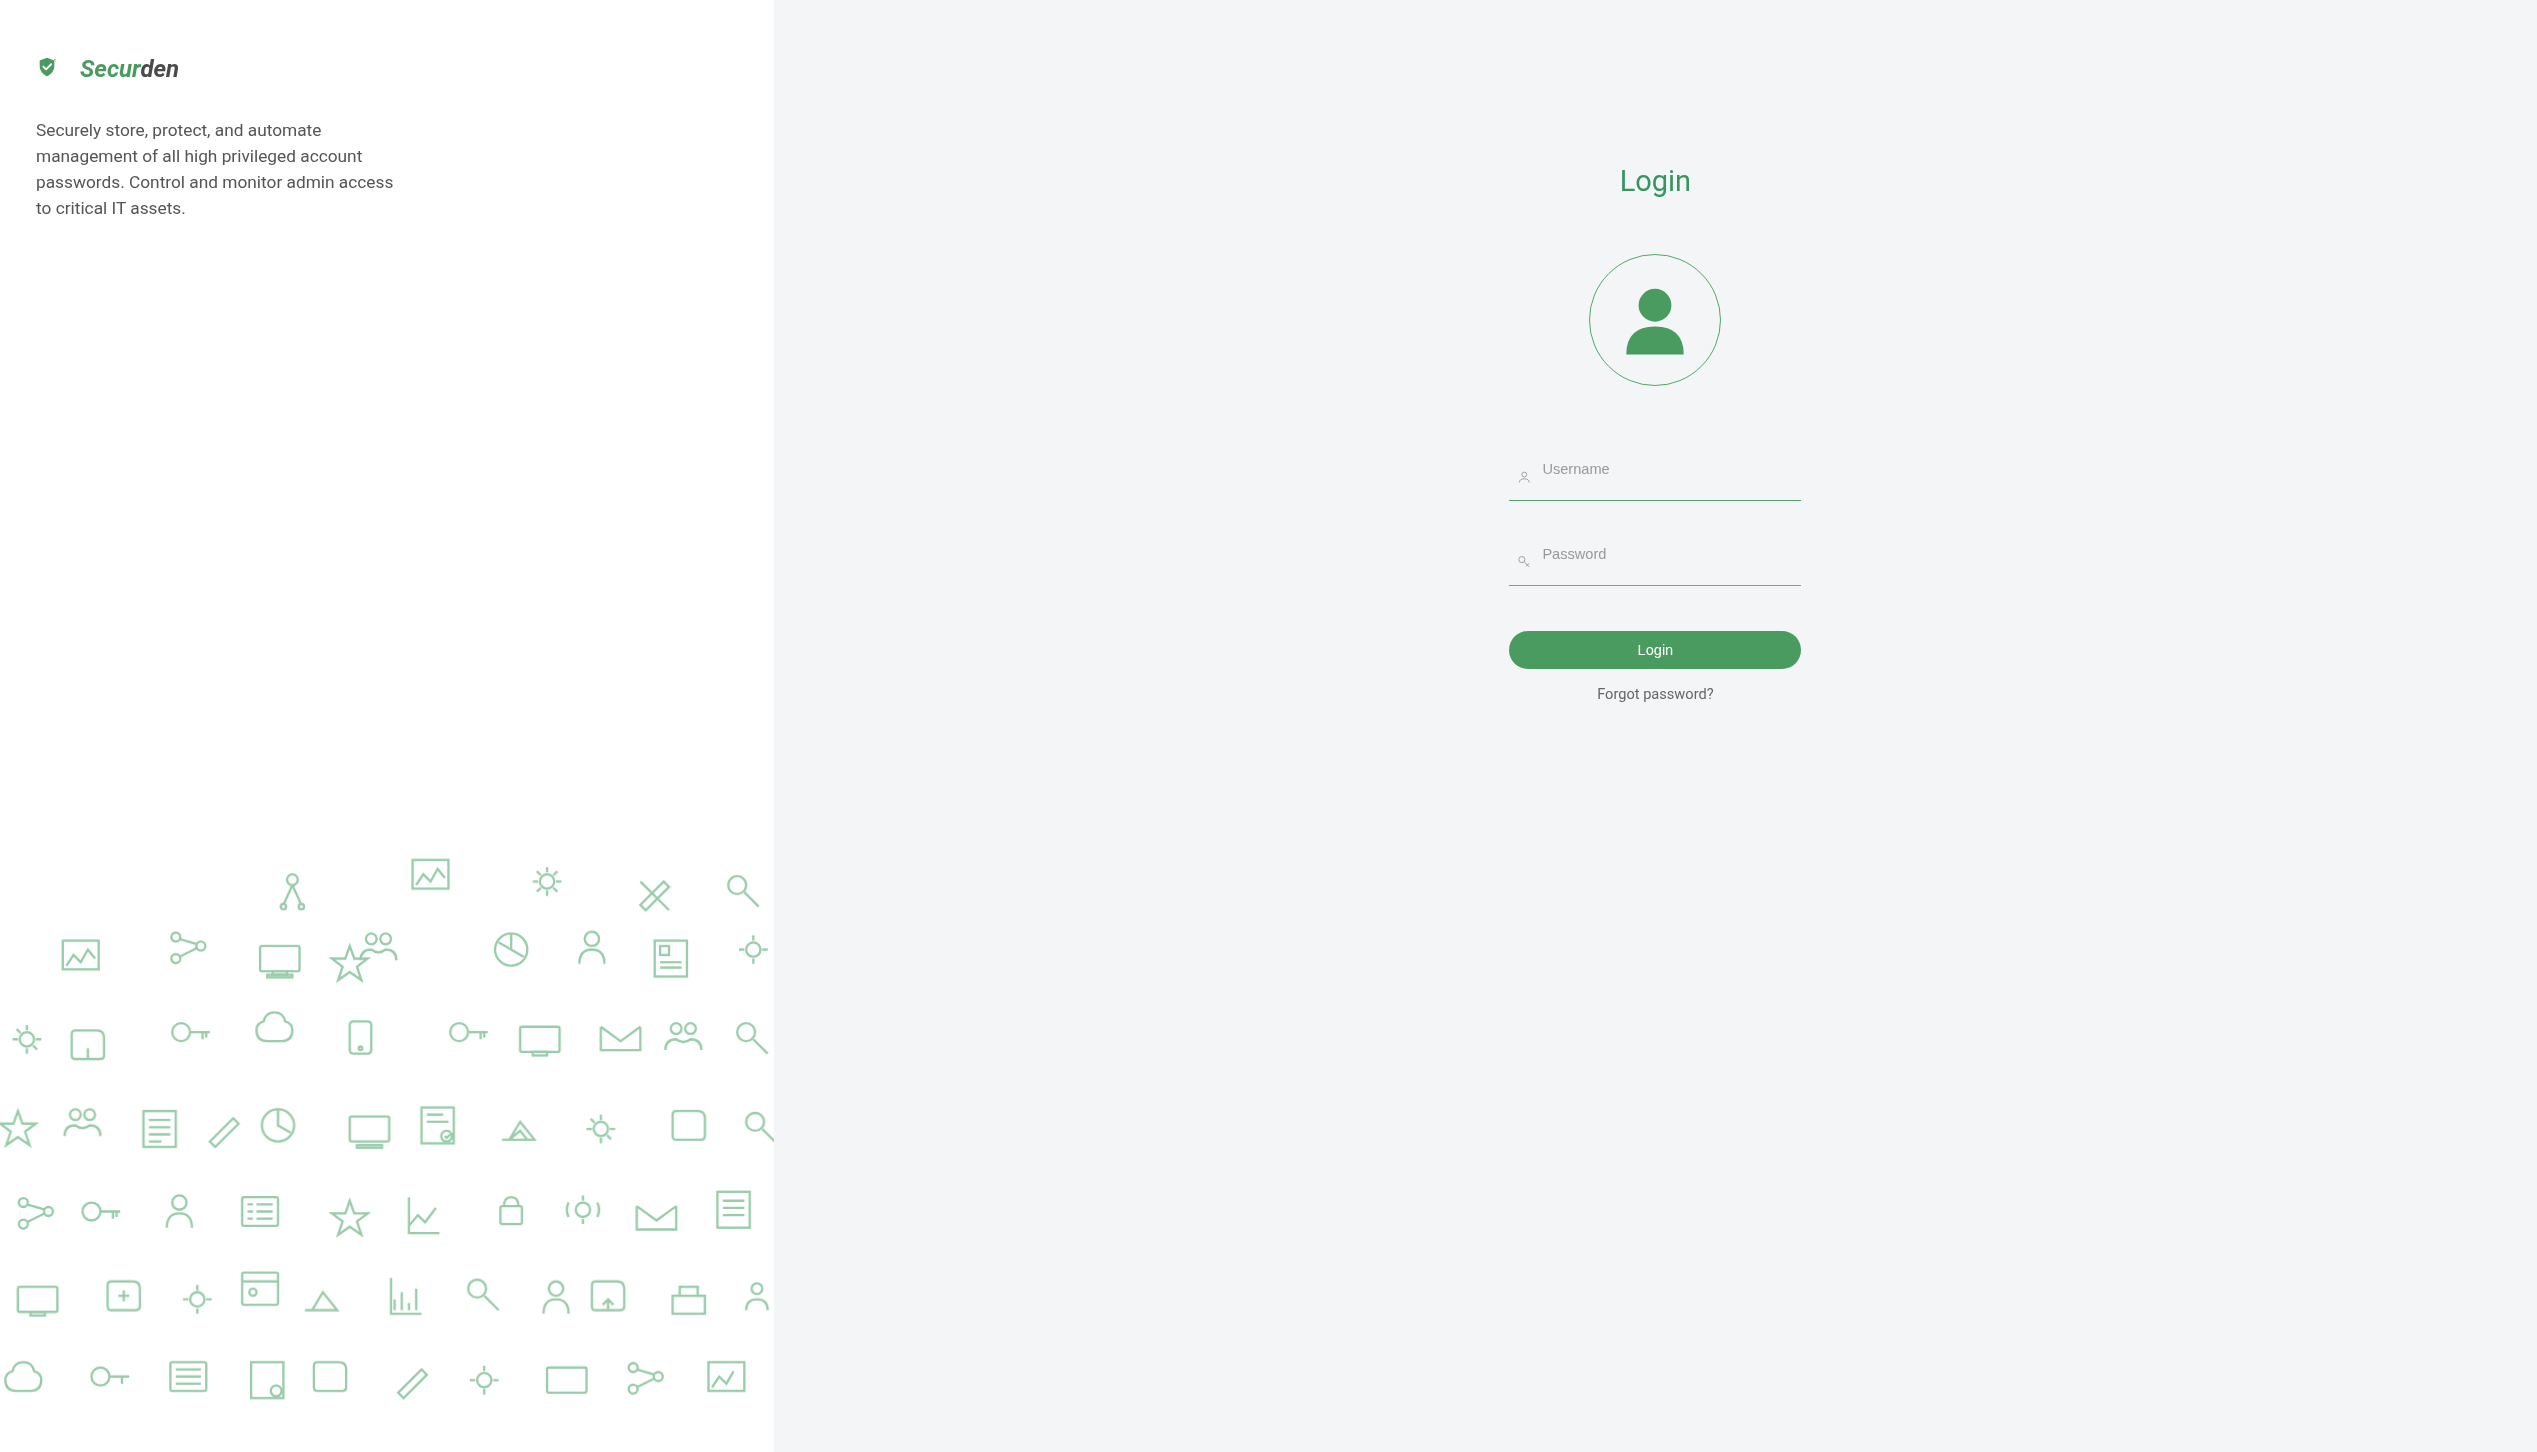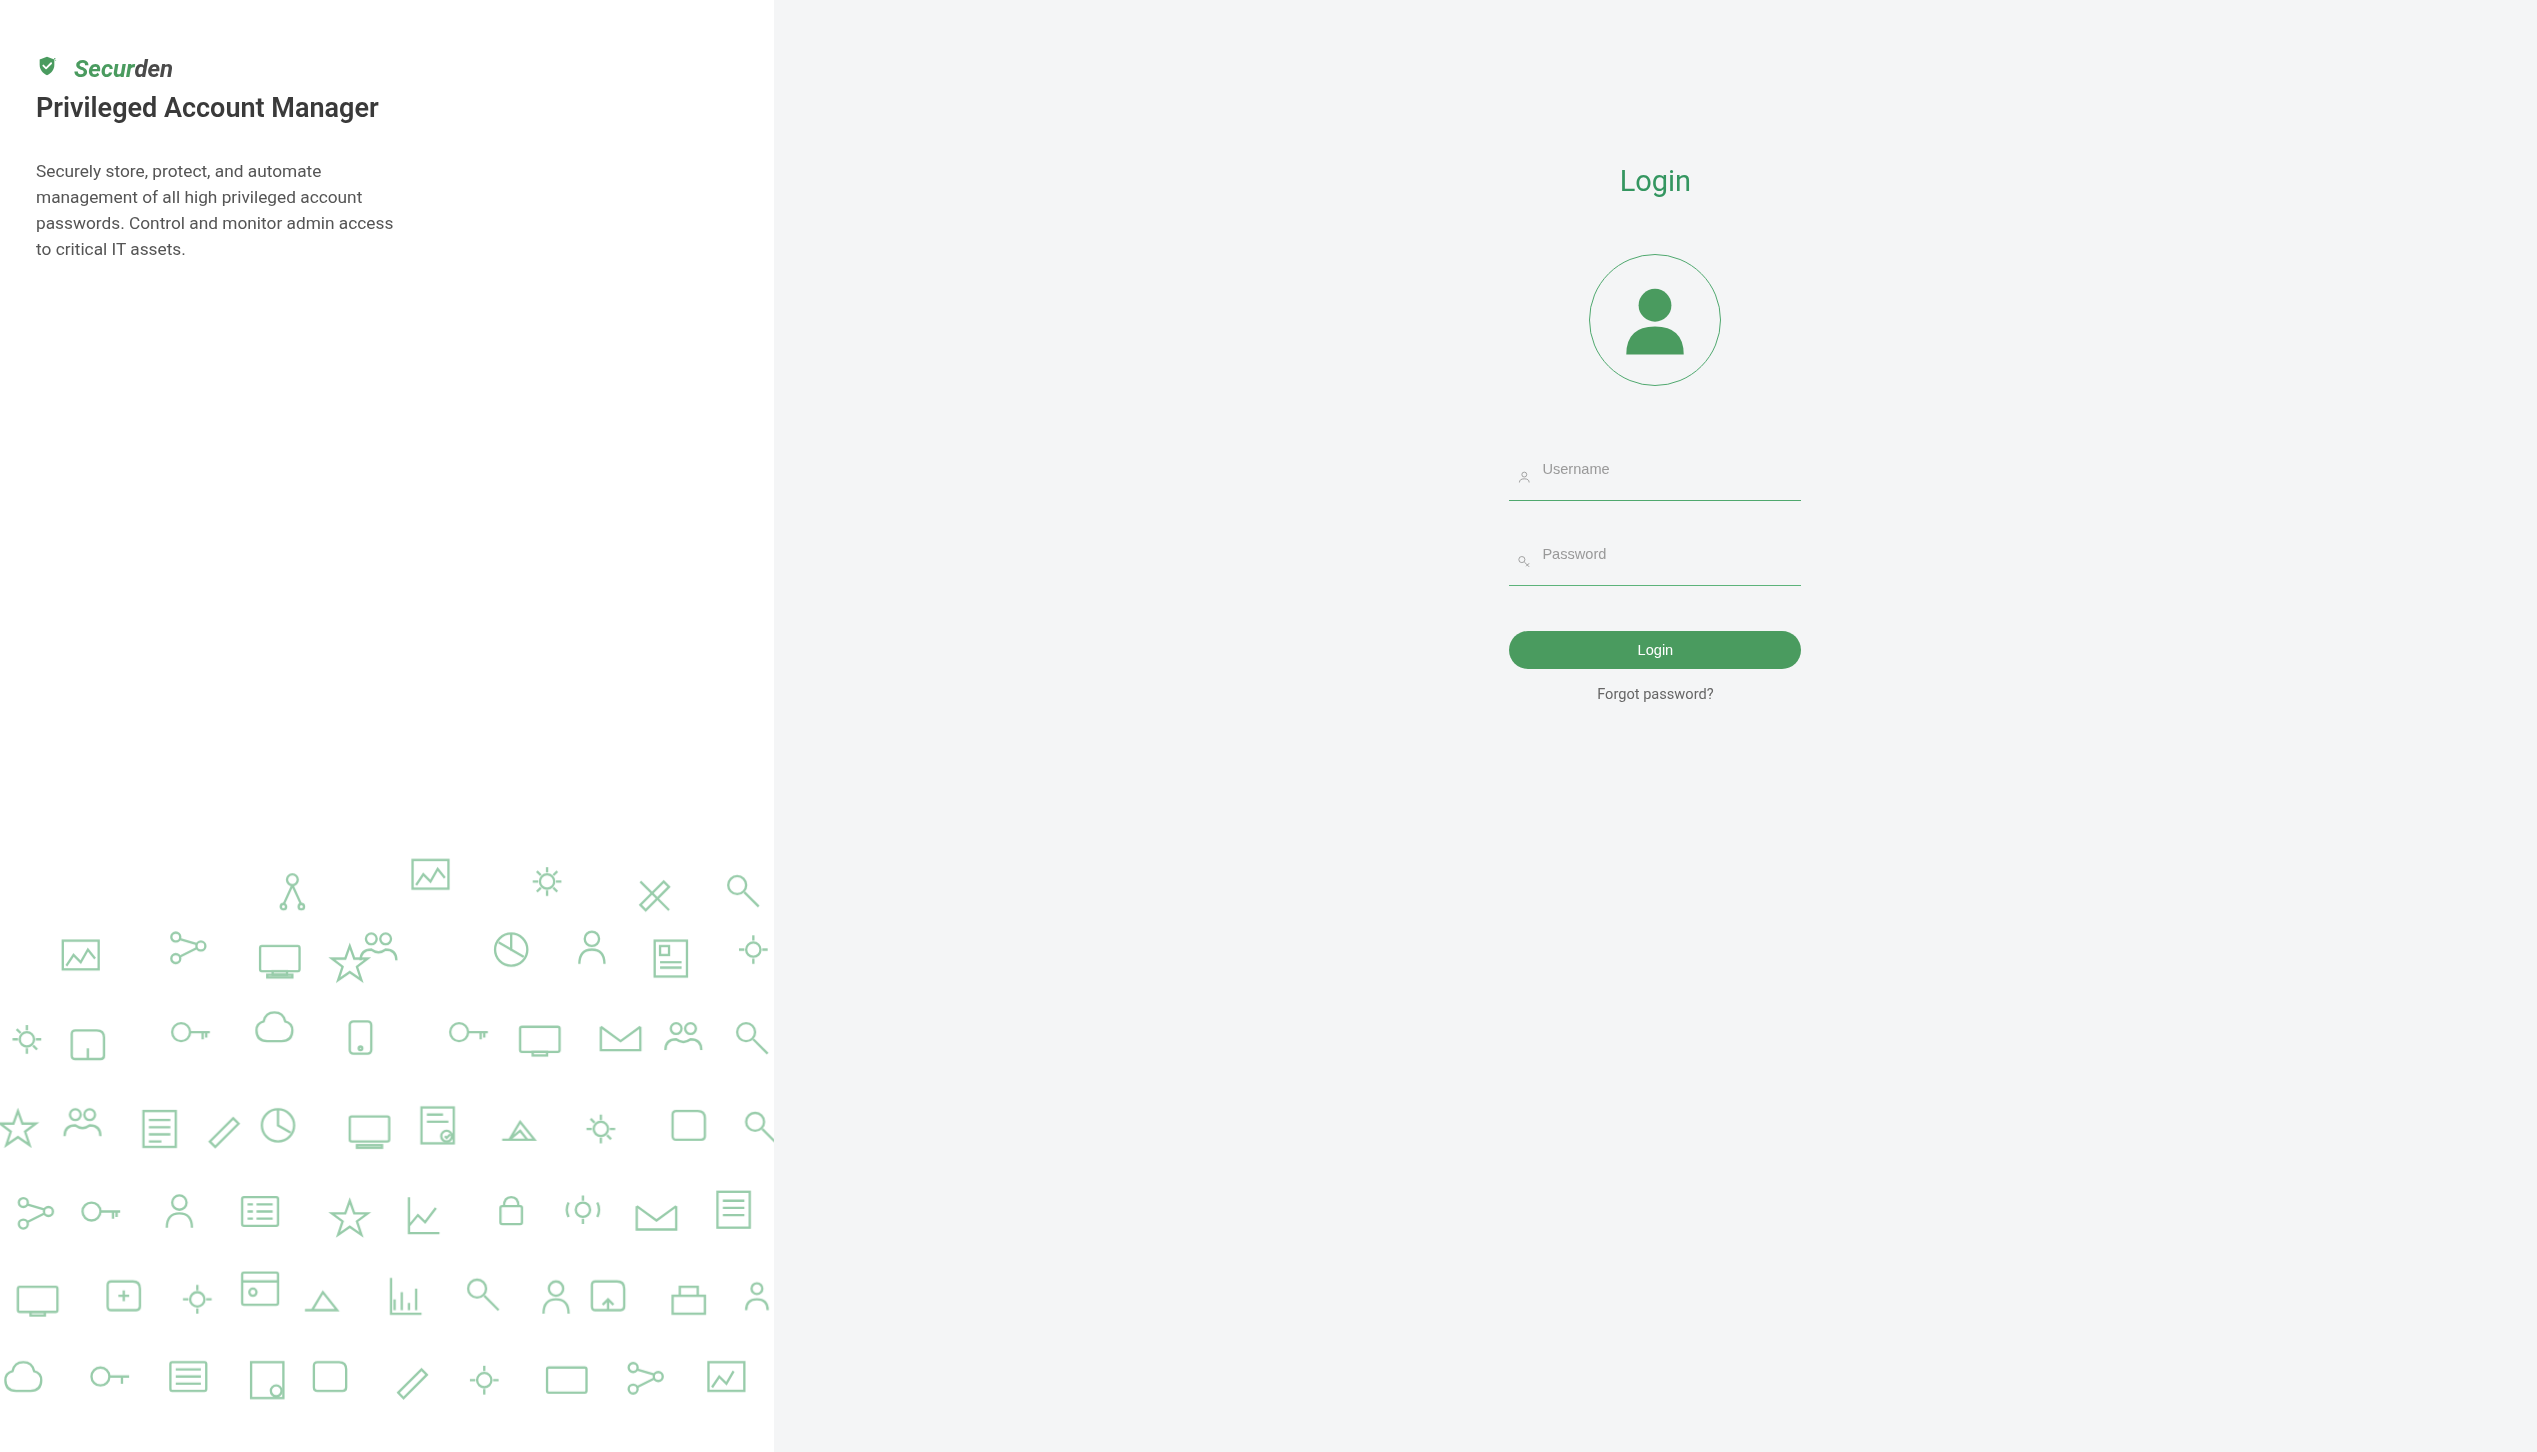--- a/index.html
+++ b/index.html
@@ -16,22 +16,22 @@
     }
     .left-panel {
       width: 30.5%;
       background: #ffffff;
       padding: 55px 36px 0 36px;
       position: relative;
       overflow: hidden;
     }
     .logo-area {
       display: flex;
-      align-items: flex-start;
-      gap: 16px;
+      align-items: center;
+      gap: 22px;
     }
     .logo-shield {
       width: 22px;
       height: 22px;
     }
     .logo-text {
       font-size: 24px;
       font-weight: 700;
       font-style: italic;
     }
@@ -154,21 +154,20 @@
         <path d="M12 2 L20 5 L20 11 C20 16 16.5 20.5 12 22 C7.5 20.5 4 16 4 11 L4 5 Z" fill="#4a9b5f"></path>
         <path d="M8 11.5 L11 14.5 L16.5 9" stroke="#fff" stroke-width="2" fill="none" stroke-linecap="round" stroke-linejoin="round"></path>
         <circle cx="20.5" cy="4" r="0.8" fill="#4a9b5f"></circle>
         <circle cx="21.5" cy="6" r="0.5" fill="#4a9b5f"></circle>
       </svg>
     </span>
     <span class="logo-text">
       <span class="secur">Secur</span><span class="den">den</span>
     </span>
   </div>
-  <h1 class="product-title">Privileged Account Manager</h1>
   <p class="product-description">Securely store, protect, and automate management of all high privileged account passwords. Control and monitor admin access to critical IT assets.</p>
 
   <svg class="icon-pattern" viewBox="0 0 450 340" preserveAspectRatio="xMinYMax slice">
     <g stroke="#4fa86e" stroke-width="1.3" fill="none" opacity="0.9">
 
       <g transform="translate(155,15)">
           <circle cx="8" cy="6" r="3"></circle>
           <path d="M8 9 L3 20 M8 9 L13 20"></path>
           <circle cx="3" cy="21" r="1.5"></circle>
           <circle cx="13" cy="21" r="1.5"></circle>

